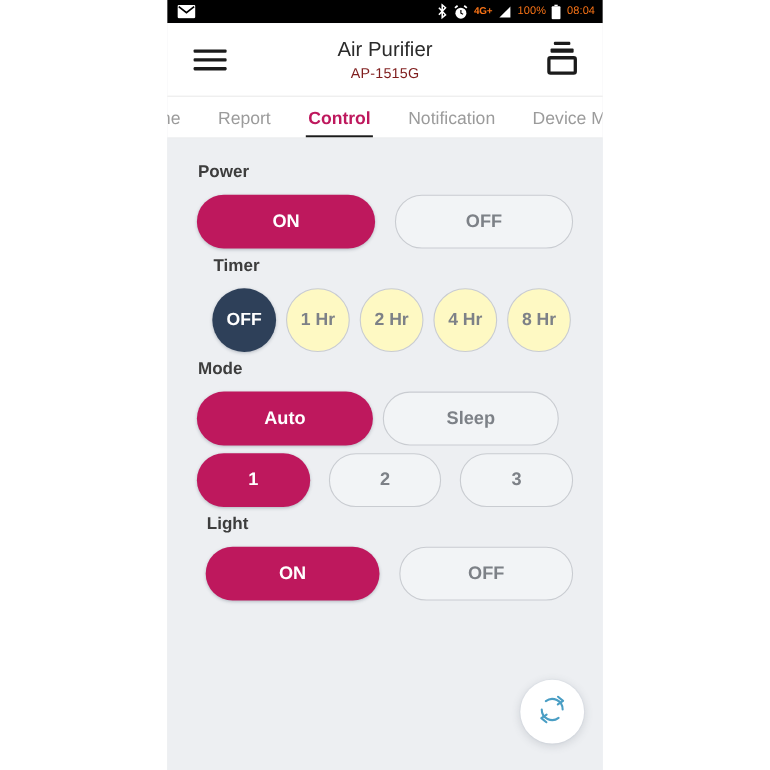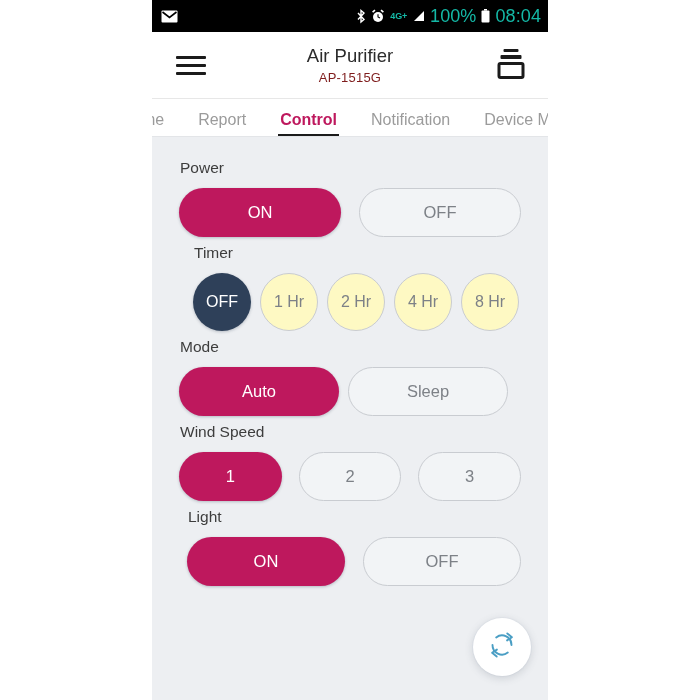--- a/index.html
+++ b/index.html
@@ -20,33 +20,33 @@
     left: 152px; top: 0;
     width: 396px; height: 700px;
     background: #edeff2;
     overflow: hidden;
     display: flex;
     flex-direction: column;
   }
 
   
   .statusbar {
-    height: 32px;
+    height: 21px;
     background: #000000;
-    color: #14b8a6;
+    color: #f97316;
     display: flex;
     align-items: center;
     padding: 0 7px 0 9px;
     flex: none;
     font-size: 14px;
   }
   .sb-left { display: flex; align-items: center; gap: 5px; }
   .sb-right { margin-left: auto; display: flex; align-items: center; gap: 5px; }
   .sb-icon { display: inline-flex; align-items: center; }
-  .sb-text { font-size: 18px; letter-spacing: .1px; line-height: 1; }
+  .sb-text { font-size: 10px; letter-spacing: .1px; line-height: 1; }
   .sb-4g { font-size: 9px; font-weight: bold; line-height: 1; letter-spacing: -.2px; }
 
   
   .appbar {
     height: 67px;
     background: #ffffff;
     display: flex;
     align-items: center;
     padding: 0 22px 0 24px;
     flex: none;
@@ -125,21 +125,21 @@
   }
 
   
   .content {
     flex: 1;
     background: #edeff2;
     padding: 22px 0 0 0;
     position: relative;
     overflow: hidden;
   }
-  .group { padding: 0 27px; margin-bottom: 7px; }
+  .group { padding: 0 27px; margin-bottom: 7px; font-weight: bold; }
   .group-label {
     font-size: 15.5px;
     color: #3d3d3d;
     margin-bottom: 11px;
     margin-left: 1px;
   }
   .row { display: flex; }
 
   .pill {
     height: 49px;
@@ -305,21 +305,20 @@
 
       <div class="group grp-mode">
         <div class="group-label">Mode</div>
         <div class="row row-mode">
           <div class="pill sel">Auto</div>
           <div class="pill unsel">Sleep</div>
         </div>
       </div>
 
       <div class="group grp-wind">
-        <div class="group-label">Wind Speed</div>
         <div class="row row-wind">
           <div class="pill sel">1</div>
           <div class="pill unsel">2</div>
           <div class="pill unsel">3</div>
         </div>
       </div>
 
       <div class="group grp-light">
         <div class="group-label">Light</div>
         <div class="row row-light">

